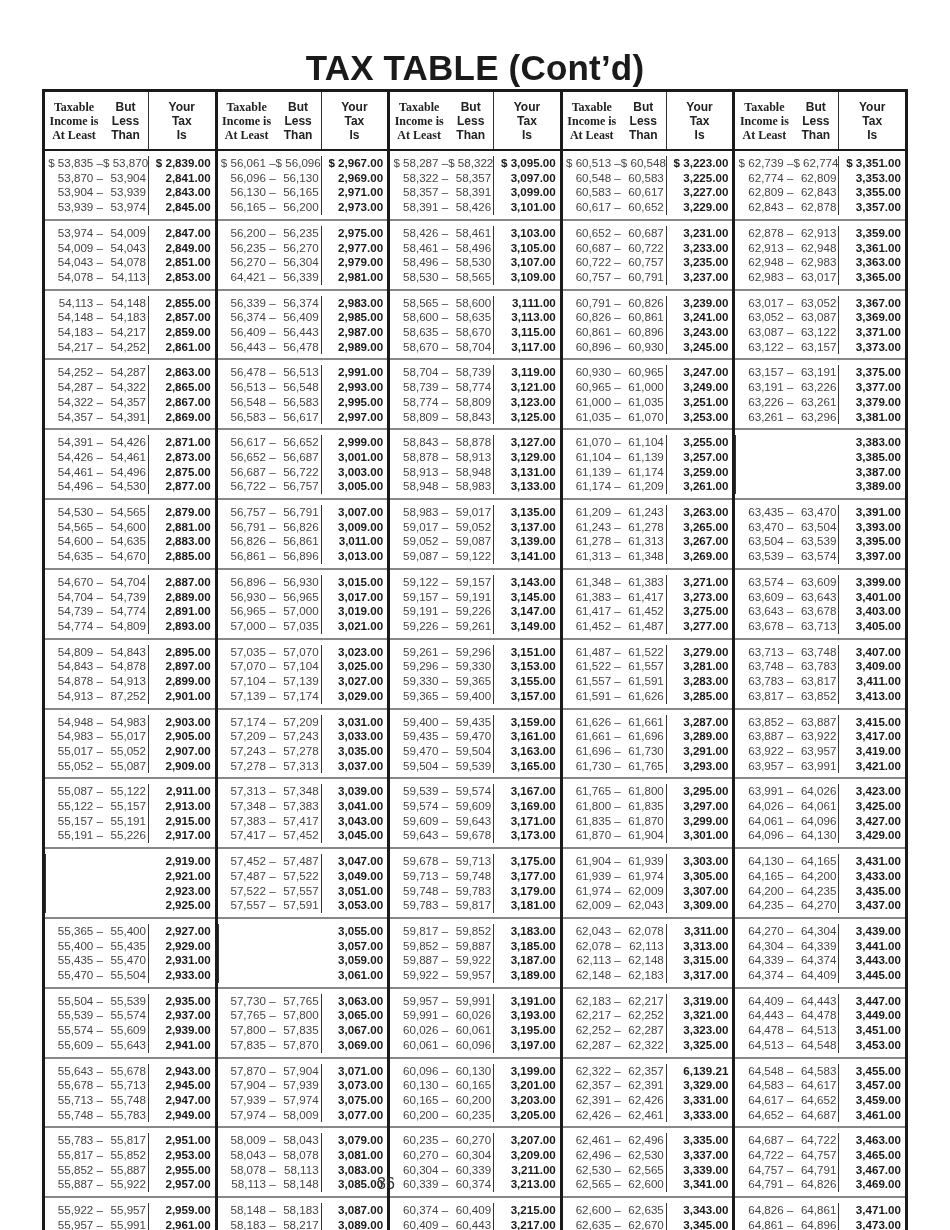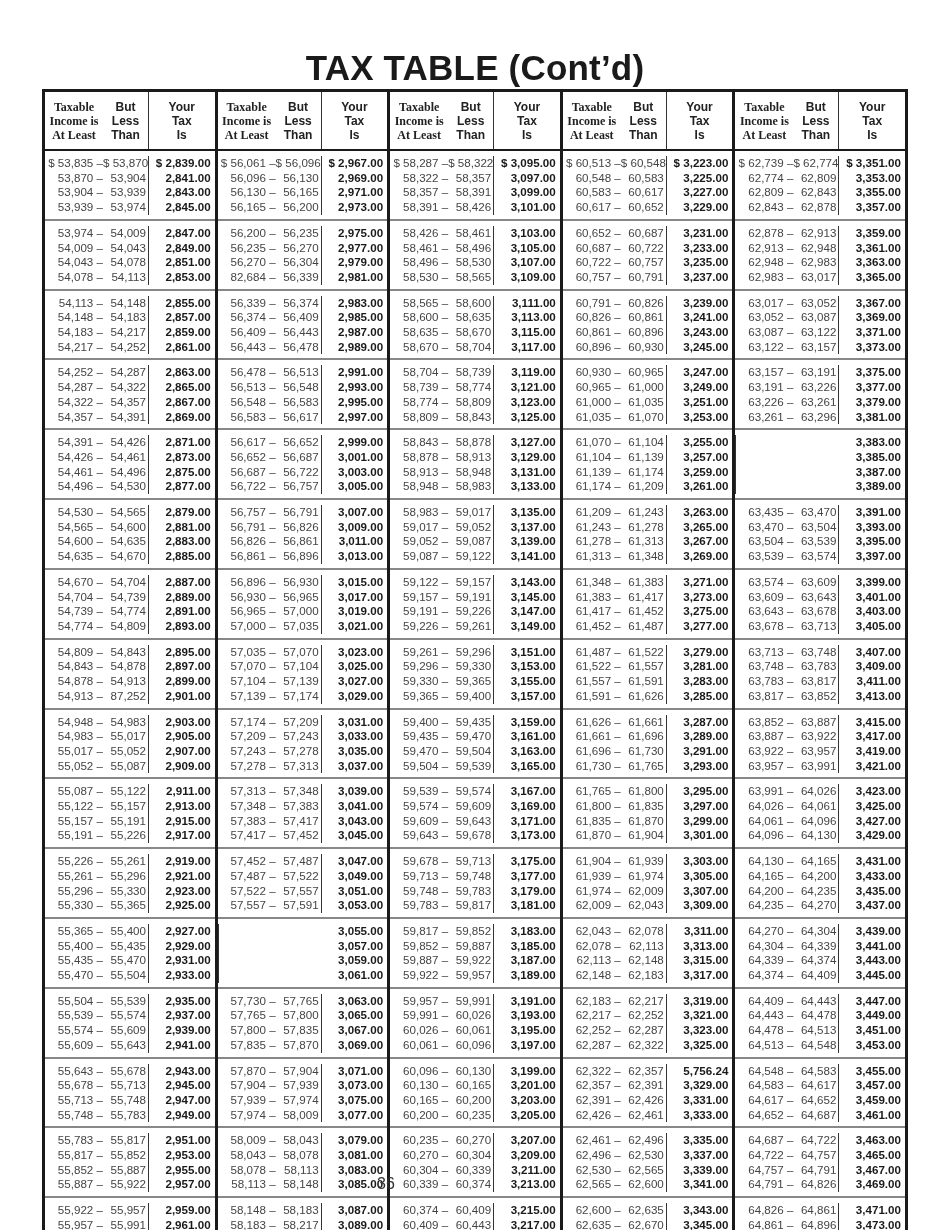--- a/index.html
+++ b/index.html
@@ -290,38 +290,20 @@
             </div>
           </div>
           <div class="g-tax">
             <div>2,911.00</div>
             <div>2,913.00</div>
             <div>2,915.00</div>
             <div>2,917.00</div>
           </div>
         </div>
         <div class="grp">
-          <div class="g-inc">
-            <div class="r">
-              <span class="al">55,226 –</span>
-              <span class="bl">55,261</span>
-            </div>
-            <div class="r">
-              <span class="al">55,261 –</span>
-              <span class="bl">55,296</span>
-            </div>
-            <div class="r">
-              <span class="al">55,296 –</span>
-              <span class="bl">55,330</span>
-            </div>
-            <div class="r">
-              <span class="al">55,330 –</span>
-              <span class="bl">55,365</span>
-            </div>
-          </div>
           <div class="g-tax">
             <div>2,919.00</div>
             <div>2,921.00</div>
             <div>2,923.00</div>
             <div>2,925.00</div>
           </div>
         </div>
         <div class="grp">
           <div class="g-inc">
             <div class="r">
@@ -483,21 +465,21 @@
             </div>
             <div class="r">
               <span class="al">56,235 –</span>
               <span class="bl">56,270</span>
             </div>
             <div class="r">
               <span class="al">56,270 –</span>
               <span class="bl">56,304</span>
             </div>
             <div class="r">
-              <span class="al">82,684 –</span>
+              <span class="al">64,421 –</span>
               <span class="bl">56,339</span>
             </div>
           </div>
           <div class="g-tax">
             <div>2,975.00</div>
             <div>2,977.00</div>
             <div>2,979.00</div>
             <div>2,981.00</div>
           </div>
         </div>
@@ -1608,21 +1590,21 @@
             <div class="r">
               <span class="al">62,391 –</span>
               <span class="bl">62,426</span>
             </div>
             <div class="r">
               <span class="al">62,426 –</span>
               <span class="bl">62,461</span>
             </div>
           </div>
           <div class="g-tax">
-            <div>5,756.24</div>
+            <div>6,139.21</div>
             <div>3,329.00</div>
             <div>3,331.00</div>
             <div>3,333.00</div>
           </div>
         </div>
         <div class="grp">
           <div class="g-inc">
             <div class="r">
               <span class="al">62,461 –</span>
               <span class="bl">62,496</span>

